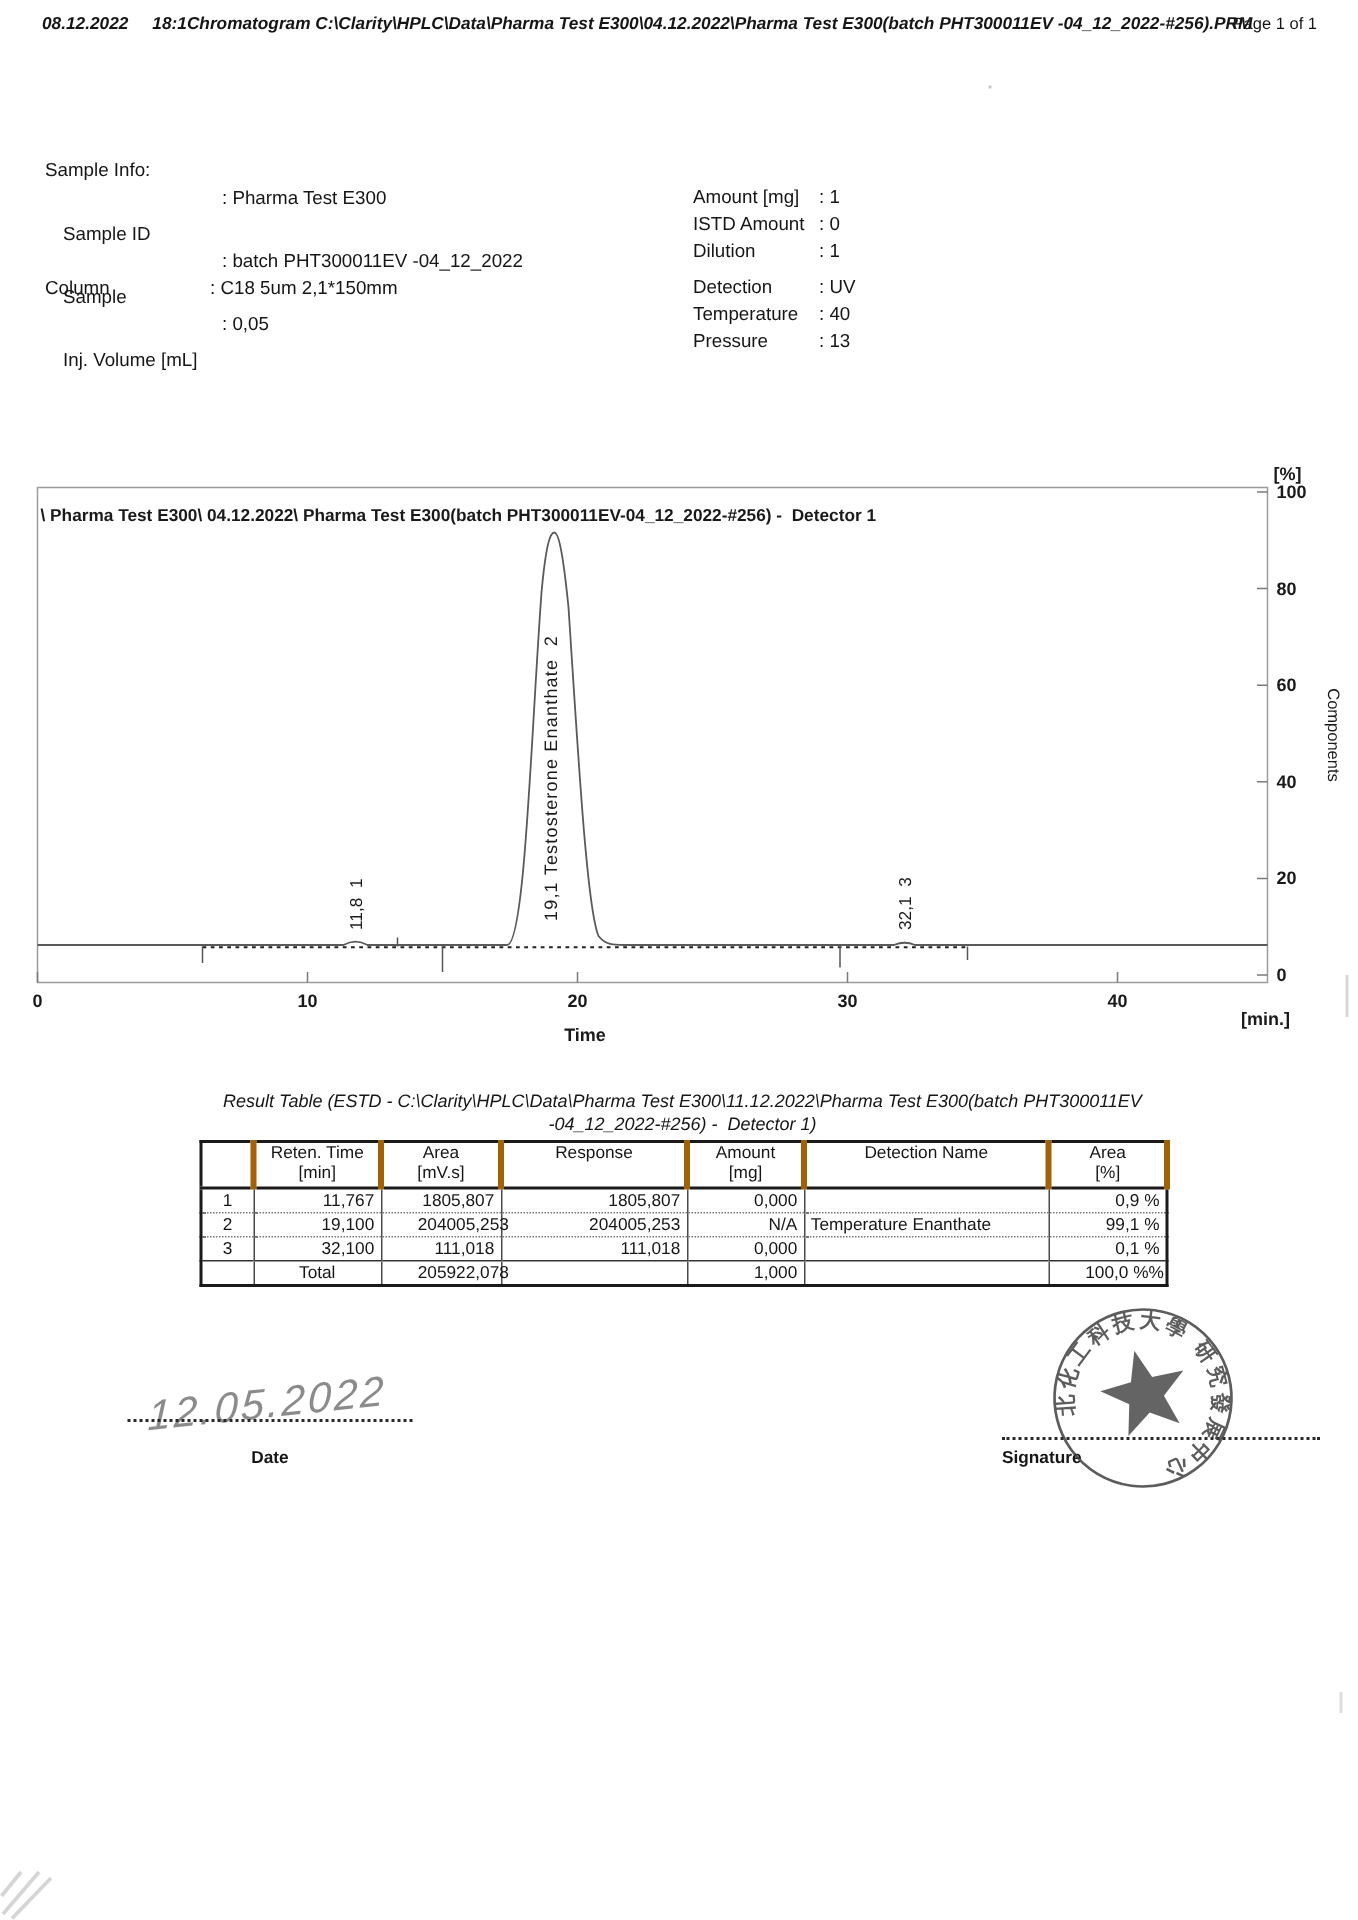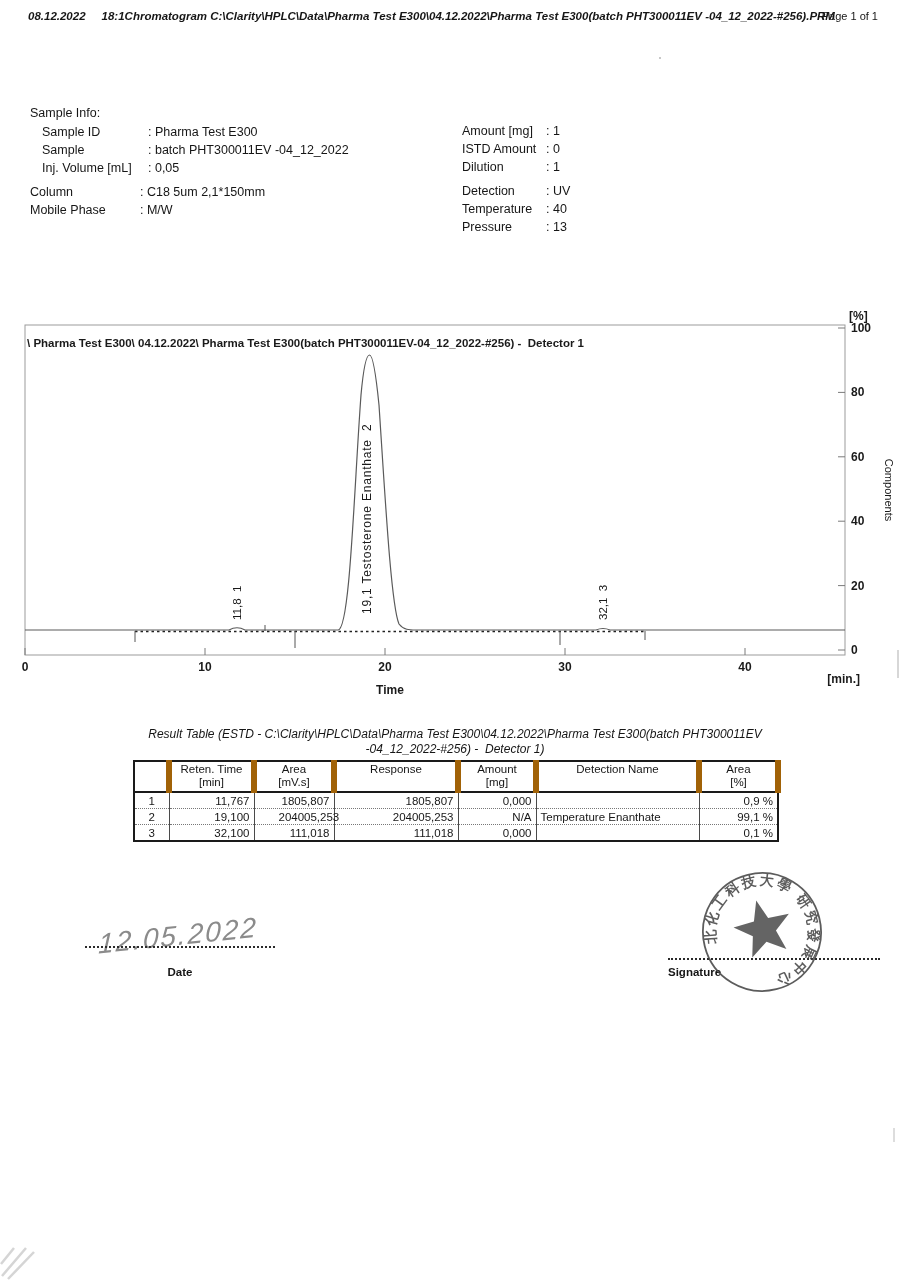--- a/index.html
+++ b/index.html
@@ -10,32 +10,32 @@
   .abs{position:absolute;}
   
   .hdr{top:10px;left:28px;font-size:11.5px;font-weight:bold;white-space:pre;font-style:italic;}
   .hdr .t{margin-left:16px;}
   .page{top:10px;right:27px;font-size:11px;font-weight:normal;margin-left:44px;}
   
   .si-title{top:106px;left:30px;font-size:12.5px;}
   .info-col{font-size:12.5px;line-height:18px;}
   .info-row{display:flex;}
   .info-label{flex:0 0 auto;}
-  #left1{top:123px;left:42px;} #left1 .info-label{width:106px;}
+  #left1{top:123px;left:42px;} #left1 .info-label{width:106px;margin-top:24px;}
   #left2{top:183px;left:30px;} #left2 .info-label{width:110px;}
   #right1{top:122px;left:462px;} #right1 .info-label{width:84px;}
   #right2{top:182px;left:462px;} #right2 .info-label{width:84px;}
   .info-value{white-space:pre;}
   
   svg{font-family:"Liberation Sans",sans-serif;}
   .pre{white-space:pre;}
   
   .caption{top:727px;left:133px;width:644px;text-align:center;font-size:12px;font-style:italic;line-height:15px;white-space:pre;}
   #result-table{top:760px;left:133px;width:644px;border-collapse:collapse;table-layout:fixed;font-size:11.5px;border:2px solid #1a1a1a;}
-  #result-table th{font-weight:normal;vertical-align:top;padding:1px 0 2px 0;border-left:1px solid #4a4a4a;border-right:6px solid #a16207;border-bottom:2px solid #1a1a1a;height:26px;line-height:13px;}
+  #result-table th{font-weight:normal;vertical-align:top;padding:1px 0 2px 0;border-left:1px solid #4a4a4a;border-right:4px solid #a16207;border-bottom:2px solid #1a1a1a;height:26px;line-height:13px;}
   #result-table td{height:15px;padding:0 4px;border-left:1px solid #4a4a4a;border-right:1px solid #4a4a4a;border-top:1px dotted #777;white-space:pre;}
   #result-table tr.total td{border-top:1px solid #333;}
   #result-table td.c{text-align:center;} #result-table td.r{text-align:right;padding-left:24px;} #result-table td.l{text-align:left;}
   
   .handwriting{top:920px;left:98px;font-size:28px;font-style:italic;color:#8b8b8b;letter-spacing:2px;transform:rotate(-6deg) skewX(-8deg);}
   .dotline{border-bottom:2.5px dotted #2a2a2a;height:0;}
   #date-line{top:946px;left:85px;width:190px;}
   #date-label{top:966px;left:85px;width:190px;text-align:center;font-size:11.5px;font-weight:600;}
   #sig-line{top:958px;left:668px;width:212px;}
   #sig-label{top:966px;left:668px;width:160px;text-align:left;font-size:11.5px;font-weight:600;}
@@ -60,24 +60,20 @@
     </div>
     <div class="info-row">
       <span class="info-label">Inj. Volume [mL]</span>
       <span class="info-value">: 0,05</span>
     </div>
   </div>
 <div class="abs info-col" id="left2">
     <div class="info-row">
       <span class="info-label">Column</span>
       <span class="info-value">: C18 5um 2,1*150mm</span>
-    </div>
-    <div class="info-row">
-      <span class="info-label">Mobile Phase</span>
-      <span class="info-value">: M/W</span>
     </div>
   </div>
 <div class="abs info-col" id="right1">
     <div class="info-row">
       <span class="info-label">Amount [mg]</span>
       <span class="info-value">: 1</span>
     </div>
     <div class="info-row">
       <span class="info-label">ISTD Amount</span>
       <span class="info-value">: 0</span>
@@ -130,21 +126,21 @@
   <text x="565" y="371" text-anchor="middle" font-size="12" font-weight="bold" fill="#1a1a1a">30</text>
   <text x="745" y="371" text-anchor="middle" font-size="12" font-weight="bold" fill="#1a1a1a">40</text>
   <text x="390" y="394" text-anchor="middle" font-size="12" font-weight="bold" fill="#1a1a1a">Time</text>
   <text x="860" y="383" text-anchor="end" font-size="12" font-weight="bold" fill="#1a1a1a">[min.]</text>
 
   <text transform="rotate(-90 241 320)" x="241" y="320" font-size="11.5" fill="#1a1a1a" class="pre">11,8  1</text>
   <text transform="rotate(-90 371 314)" x="371" y="314" font-size="12" letter-spacing="0.8" fill="#1a1a1a" class="pre">19,1 Testosterone Enanthate  2</text>
   <text transform="rotate(-90 607 320)" x="607" y="320" font-size="11.5" fill="#1a1a1a" class="pre">32,1  3</text>
 </svg>
 
-<div class="abs caption"><span>Result Table (ESTD - C:\Clarity\HPLC\Data\Pharma Test E300\04.12.2022\Pharma Test E300(batch PHT300011EV</span><br><span>-04_12_2022-#256) -  Detector 1)</span></div>
+<div class="abs caption"><span>Result Table (ESTD - C:\Clarity\HPLC\Data\Pharma Test E300\11.12.2022\Pharma Test E300(batch PHT300011EV</span><br><span>-04_12_2022-#256) -  Detector 1)</span></div>
 <table class="abs" id="result-table">
   <colgroup>
     <col style="width:35px">
       <col style="width:85px">
       <col style="width:80px">
       <col style="width:124px">
     <col style="width:78px">
       <col style="width:163px">
       <col style="width:79px">
   </colgroup>
@@ -201,20 +197,29 @@
       </tr>
       <tr>
         <td class="c">3</td>
         <td class="r">32,100</td>
         <td class="r">111,018</td>
         <td class="r">111,018</td>
         <td class="r">0,000</td>
         <td class="l"></td>
         <td class="r">0,1 %</td>
       </tr>
+      <tr class="total">
+        <td class="c"></td>
+        <td class="c">Total</td>
+        <td class="r">205922,078</td>
+        <td class="r"></td>
+        <td class="r">1,000</td>
+        <td class="l"></td>
+        <td class="r">100,0 %%</td>
+      </tr>
     </tbody>
 </table>
 
 <div class="abs handwriting">12.05.2022</div>
 <div class="abs dotline" id="date-line"></div>
 <div class="abs" id="date-label">Date</div>
 <div class="abs dotline" id="sig-line"></div>
 <div class="abs" id="sig-label">Signature</div>
 
 <svg class="abs" style="left:690px;top:860px" width="150" height="150" viewBox="0 0 150 150">

